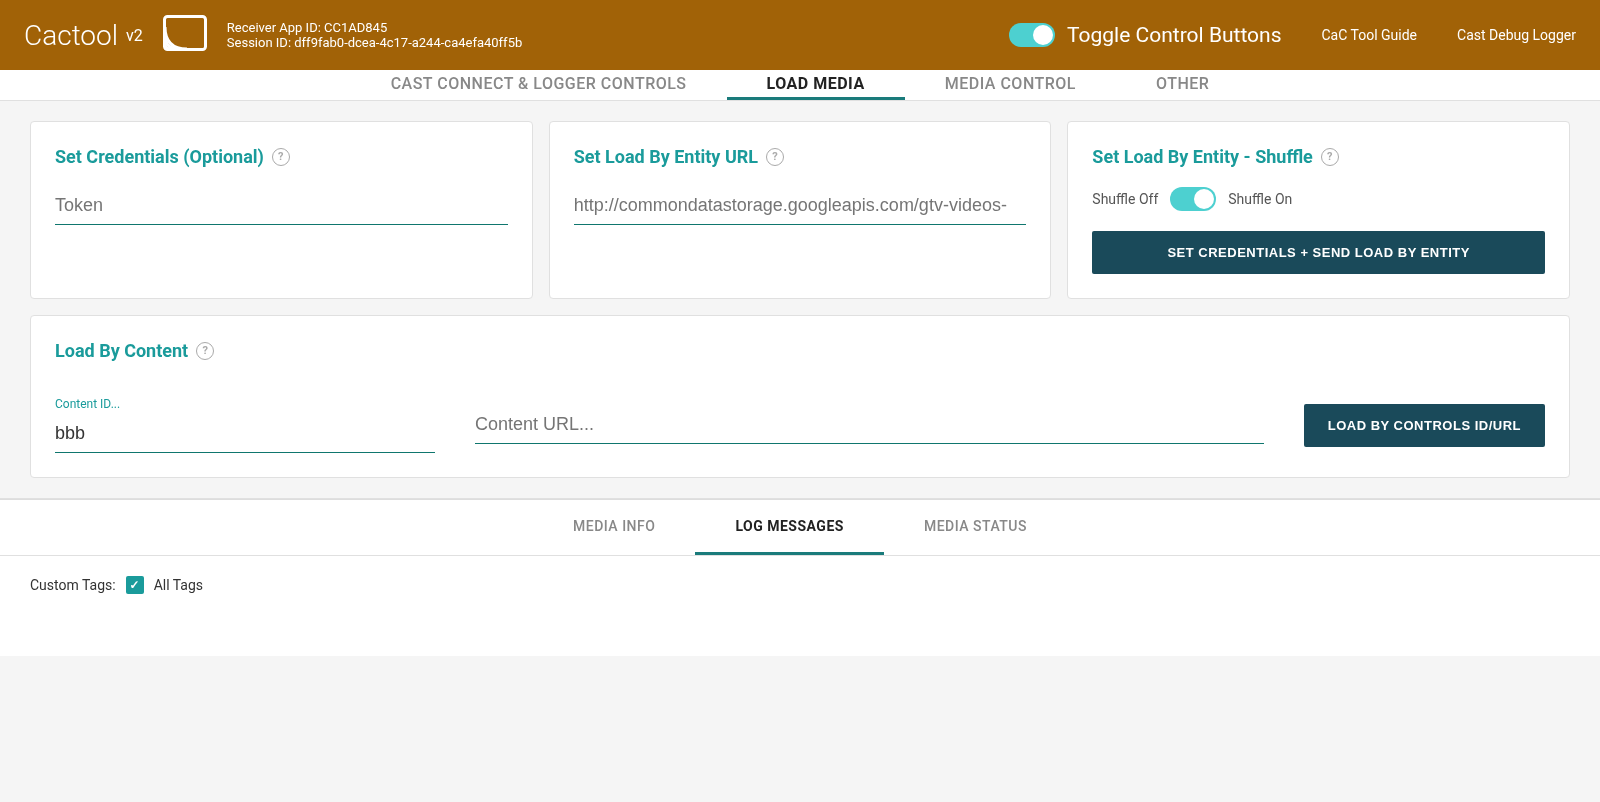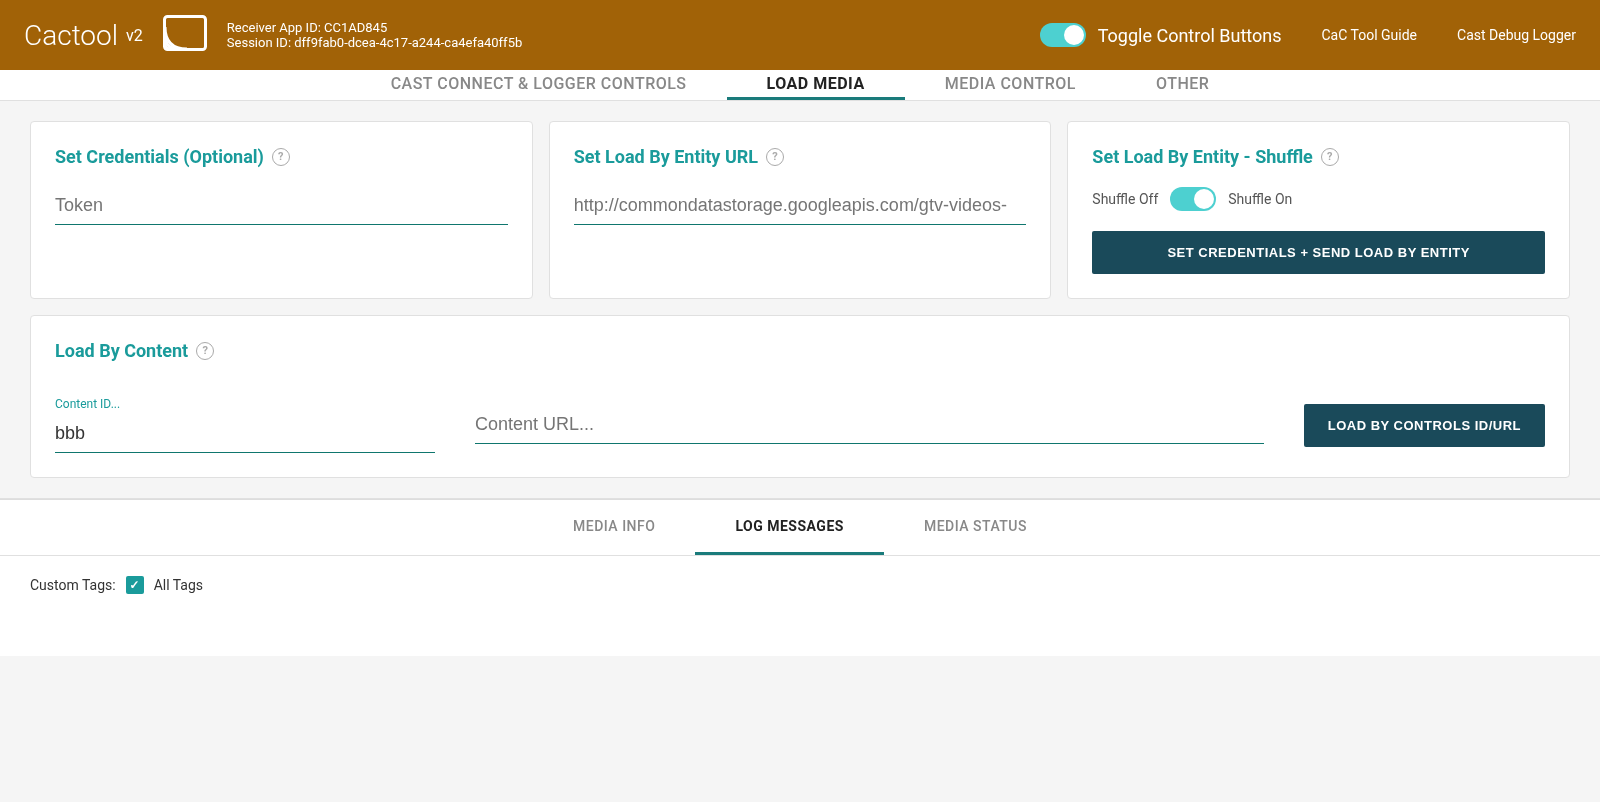--- a/index.html
+++ b/index.html
@@ -330,21 +330,21 @@
     </div>
   </div>
 
   <div class="header-info">
     <span>Receiver App ID: CC1AD845</span>
     <span>Session ID: dff9fab0-dcea-4c17-a244-ca4efa40ff5b</span>
   </div>
 
   <div class="header-toggle-area">
     <div class="toggle-switch"></div>
-    <span style="color:white;font-size:18px;">Toggle Control Buttons</span>
+    <span style="color:white;font-size:21px;">Toggle Control Buttons</span>
   </div>
 
   <div class="header-nav-links">
     <a class="header-nav-link">CaC Tool Guide</a>
     <a class="header-nav-link">Cast Debug Logger</a>
   </div>
 </div>
 
 <div class="main-tabs">
   <div class="main-tab">CAST CONNECT &amp; LOGGER CONTROLS</div>

